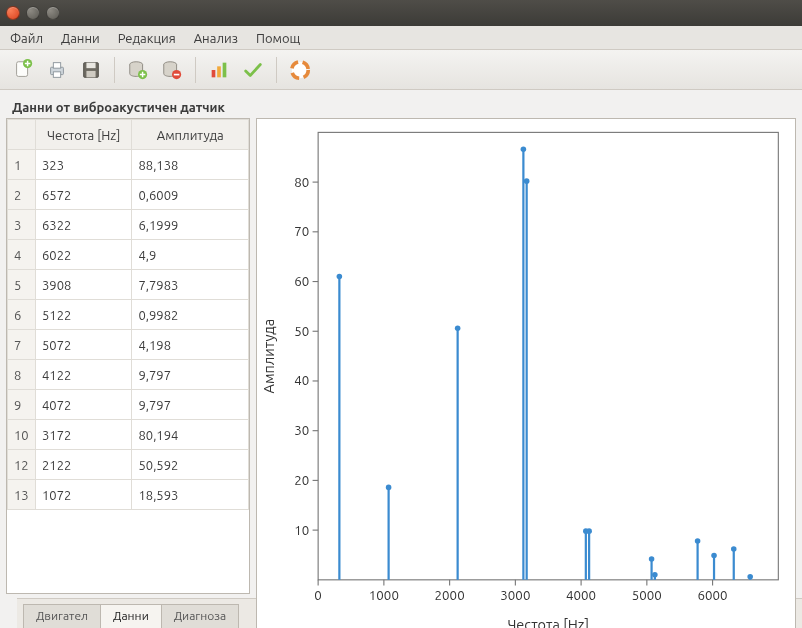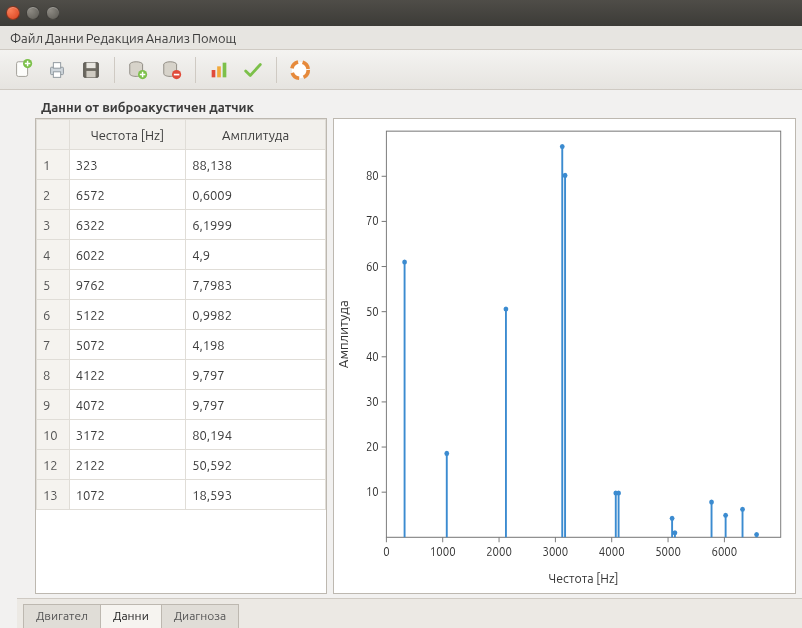--- a/index.html
+++ b/index.html
@@ -34,21 +34,21 @@
   .win-min, .win-max { background: radial-gradient(circle at 30% 30%, #8d8a83, #5a5852); }
 
   
   .menubar {
     height: 24px;
     background: #e7e5e1;
     border-bottom: 1px solid #cfcac3;
     display: flex;
     align-items: center;
     padding: 0 10px;
-    gap: 2px;
+    gap: 18px;
   }
   .menubar div { cursor: default; }
 
   
   .toolbar {
     height: 40px;
     background: linear-gradient(#f4f3f1, #e6e4e0);
     border-bottom: 1px solid #cfcac3;
     display: flex;
     align-items: center;
@@ -68,21 +68,21 @@
     display: flex;
     height: calc(628px - 26px - 24px - 40px - 30px);
     padding: 6px 6px 4px 6px;
     gap: 6px;
   }
   .panel-header {
     font-weight: bold;
     padding: 4px 0 4px 6px;
     font-size: 13px;
   }
-  .left-col { width: 292px; display: flex; flex-direction: column; margin-left: 29px; }
+  .left-col { width: 244px; display: flex; flex-direction: column; }
   .right-col { flex: 1; display: flex; flex-direction: column; }
 
   
   .table-box {
     flex: 1;
     border: 1px solid #bdb8b0;
     background: #fff;
     overflow: auto;
   }
   table.data {
@@ -251,21 +251,21 @@
               <td>6322</td>
               <td>6,1999</td>
             </tr>
             <tr>
               <td class="row-idx">4</td>
               <td>6022</td>
               <td>4,9</td>
             </tr>
             <tr>
               <td class="row-idx">5</td>
-              <td>9762</td>
+              <td>3908</td>
               <td>7,7983</td>
             </tr>
             <tr>
               <td class="row-idx">6</td>
               <td>5122</td>
               <td>0,9982</td>
             </tr>
             <tr>
               <td class="row-idx">7</td>
               <td>5072</td>

